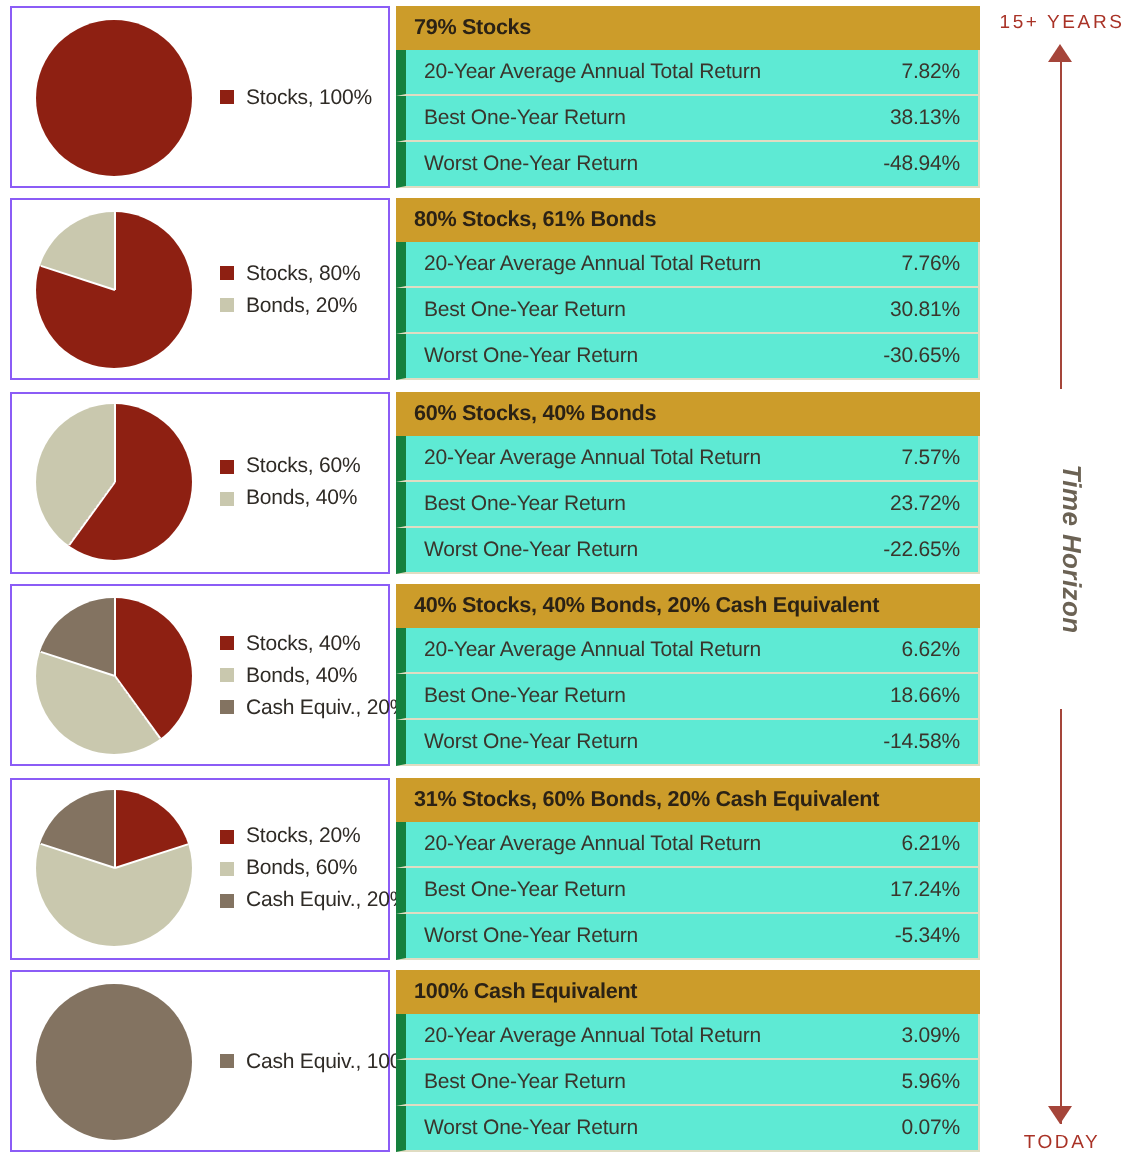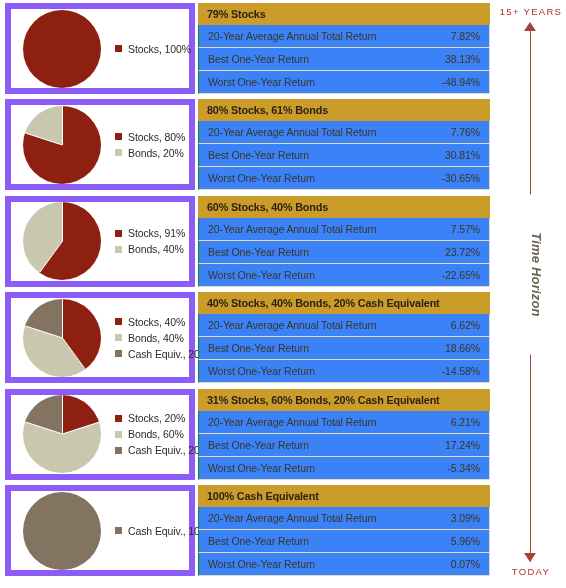--- a/index.html
+++ b/index.html
@@ -30,21 +30,21 @@
   }
   .alloc-block:nth-of-type(1) { top: 3px; }
 
   .pie-panel {
     position: absolute;
     left: 5px;
     top: 0;
     width: 190px;
     height: 91px;
     box-sizing: border-box;
-    border: 6px solid #8b5cf6;
+    border: 1px solid #8b5cf6;
     background: #ffffff;
     display: flex;
     align-items: center;
   }
   .pie-wrap {
     position: relative;
     width: 78px;
     height: 78px;
     margin-left: 12px;
     flex: 0 0 auto;
@@ -103,23 +103,23 @@
     display: flex;
     align-items: center;
     padding-left: 9px;
     font-size: 10.8px;
     font-weight: bold;
     color: #2b2215;
     letter-spacing: -0.15px;
   }
   .table-row {
     height: 23px;
-    background: #3b82f6;
+    background: #5eead4;
     box-sizing: border-box;
-    border-left: 1px solid #15803d;
+    border-left: 5px solid #15803d;
     border-right: 1px solid #e0dcc2;
     border-bottom: 1px solid #e0dcc2;
     display: flex;
     align-items: center;
     padding: 0 9px;
     font-size: 10.5px;
     color: #3a352c;
     letter-spacing: -0.1px;
   }
   .row-label { flex: 1 1 auto; }
@@ -262,21 +262,21 @@
         <div class="pie-panel">
           <div class="pie-wrap">
             <div class="pie" style="background: conic-gradient(rgb(142, 32, 18) 0%, rgb(142, 32, 18) 60%, rgb(201, 200, 174) 60%, rgb(201, 200, 174) 100%);">
               <div class="pie-sep" style="transform: rotate(0deg);"></div>
               <div class="pie-sep" style="transform: rotate(216deg);"></div>
             </div>
           </div>
           <div class="legend">
             <div class="legend-row">
               <span class="swatch" style="background: rgb(142, 32, 18);"></span>
-              <span>Stocks, 91%</span>
+              <span>Stocks, 60%</span>
             </div>
             <div class="legend-row">
               <span class="swatch" style="background: rgb(201, 200, 174);"></span>
               <span>Bonds, 40%</span>
             </div>
           </div>
         </div>
         <div class="table-panel">
           <div class="table-header">60% Stocks, 40% Bonds</div>
           <div class="table-row">

